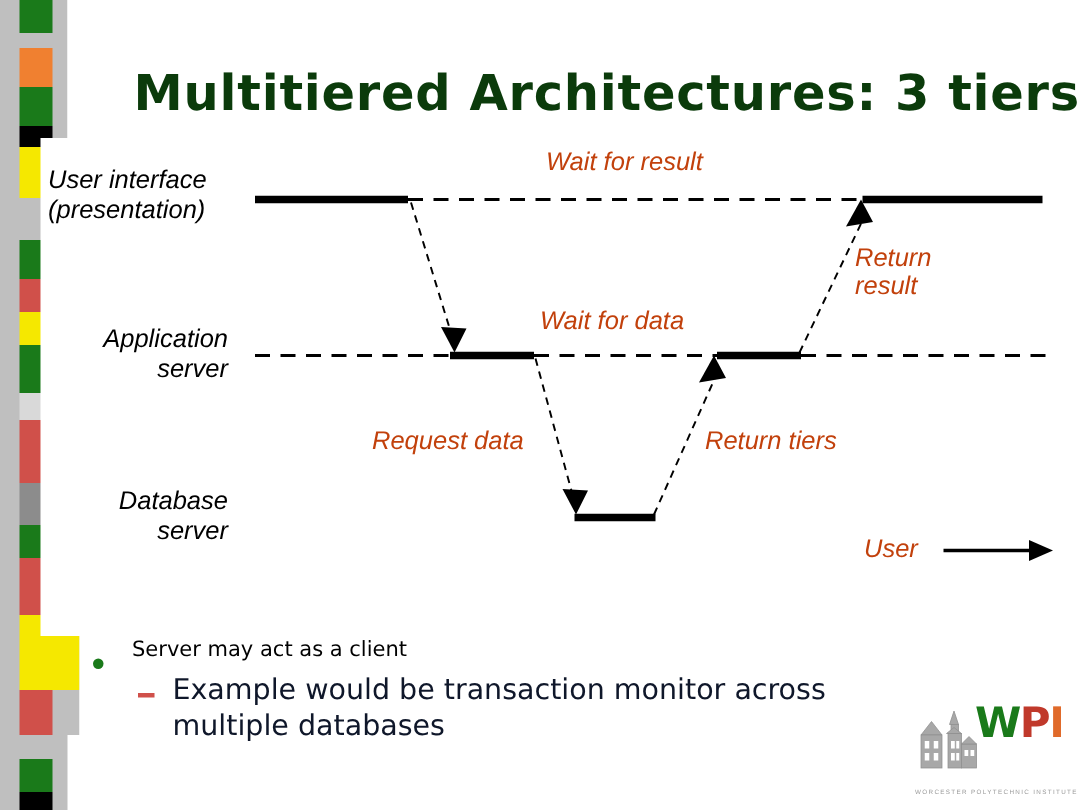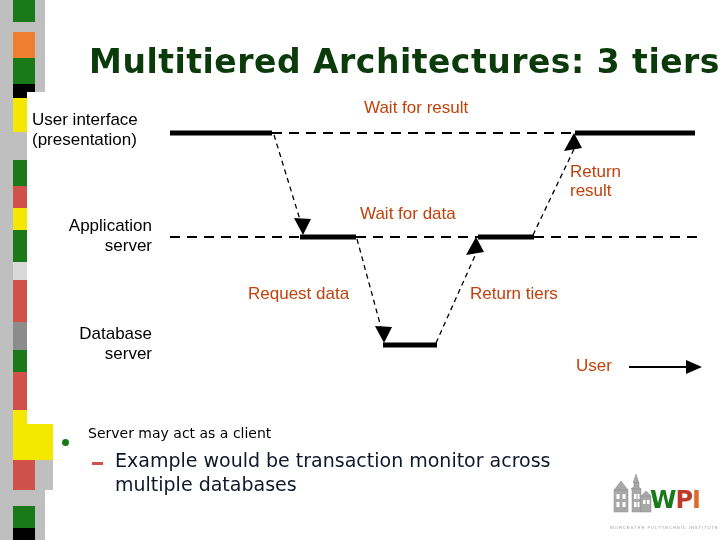--- a/index.html
+++ b/index.html
@@ -67,21 +67,21 @@
     color: #0b3b0b;
     letter-spacing: 0.5px;
     white-space: nowrap;
     margin-top: 12px;
   }
 
   
   #diagram {
     position: absolute;
     left: 0; top: 92px;
-    width: 720px; height: 300px;
+    width: 720px; height: 300px; font-style: italic;
   }
   .diag-label {
     position: absolute;
     font-family: "Liberation Sans", sans-serif;
     font-size: 17px;
     color: #c2410c;
     line-height: 1.12;
     white-space: nowrap;
   }
   .tier-label {
@@ -144,23 +144,23 @@
     width: 104px;
     font-family: "Liberation Sans", sans-serif;
     font-size: 4.2px;
     letter-spacing: 0.9px;
     color: #9a9a9a;
     text-align: center;
     white-space: nowrap;
   }
   #wpi-letters {
     position: absolute;
-    left: 40px; top: 20px;
-    font-family: "DejaVu Sans", sans-serif;
-    font-size: 24px;
+    left: 40px; top: 0;
+    font-family: "DejaVu Sans", sans-serif;
+    font-size: 28px;
     font-weight: bold;
     letter-spacing: -1px;
     line-height: 1;
   }
   #wpi-letters .w { color: #1a7a1a; }
   #wpi-letters .p { color: #c0392b; }
   #wpi-letters .i { color: #e06a2a; }
 </style>
 </head>
 <body>

